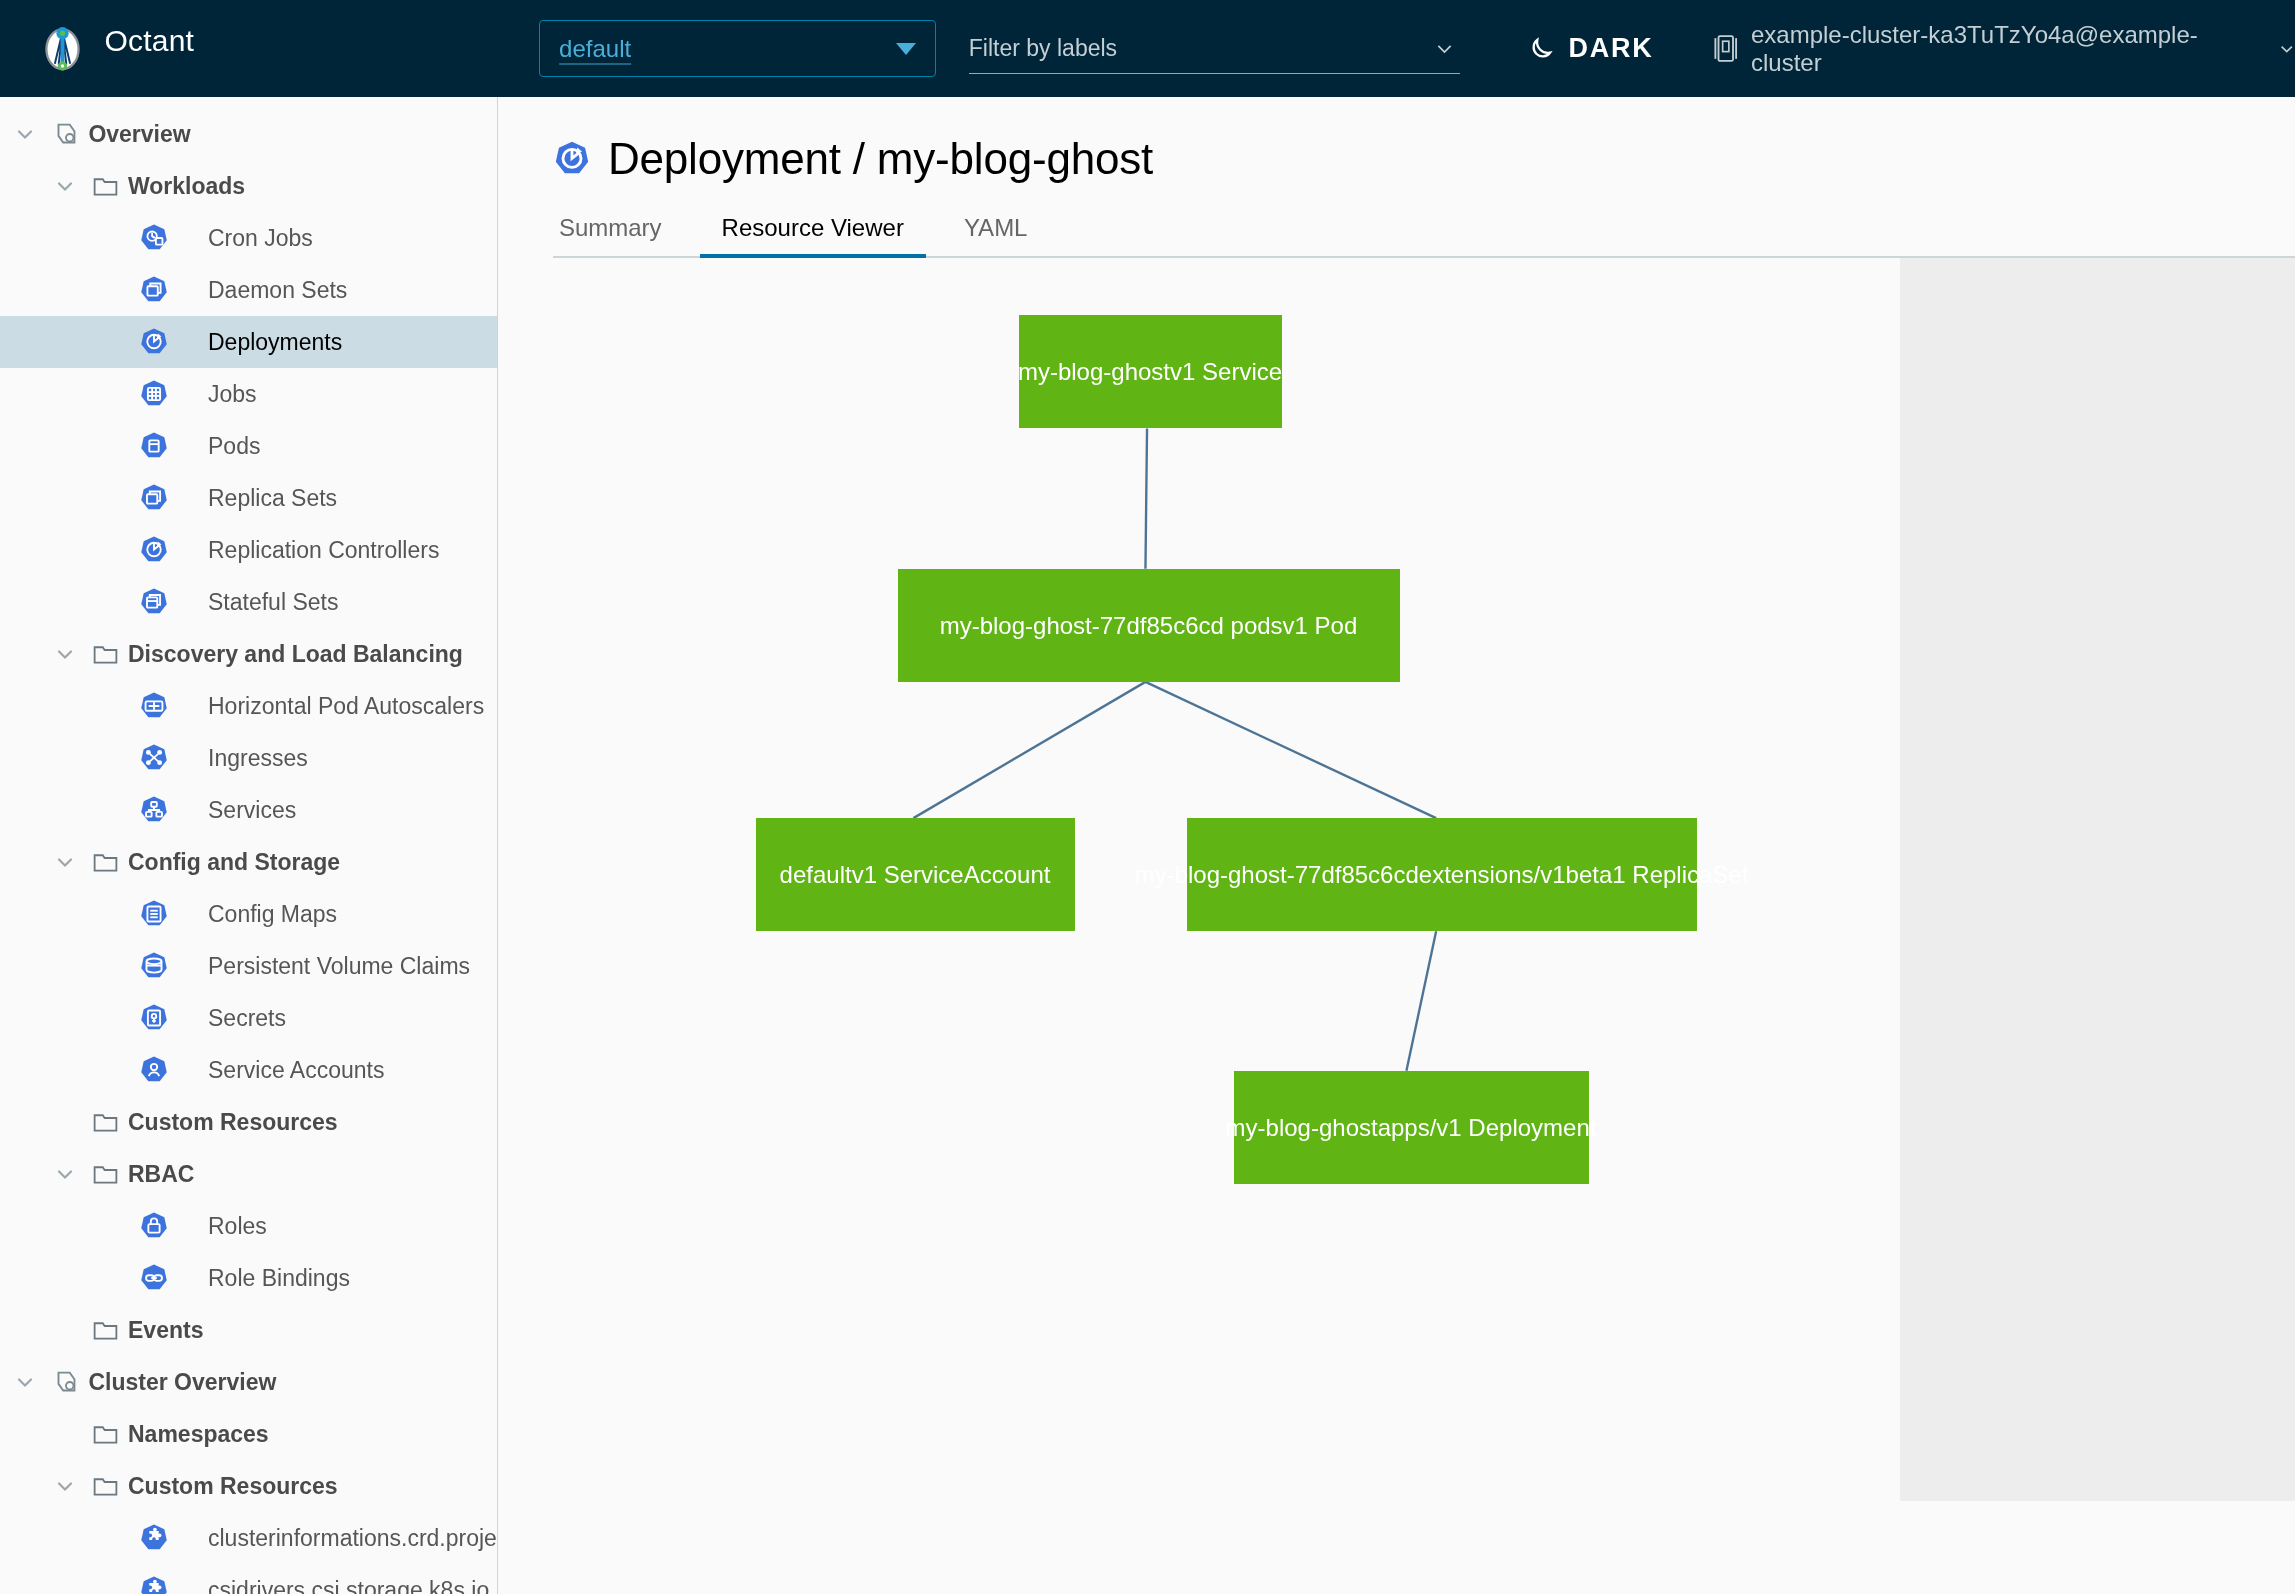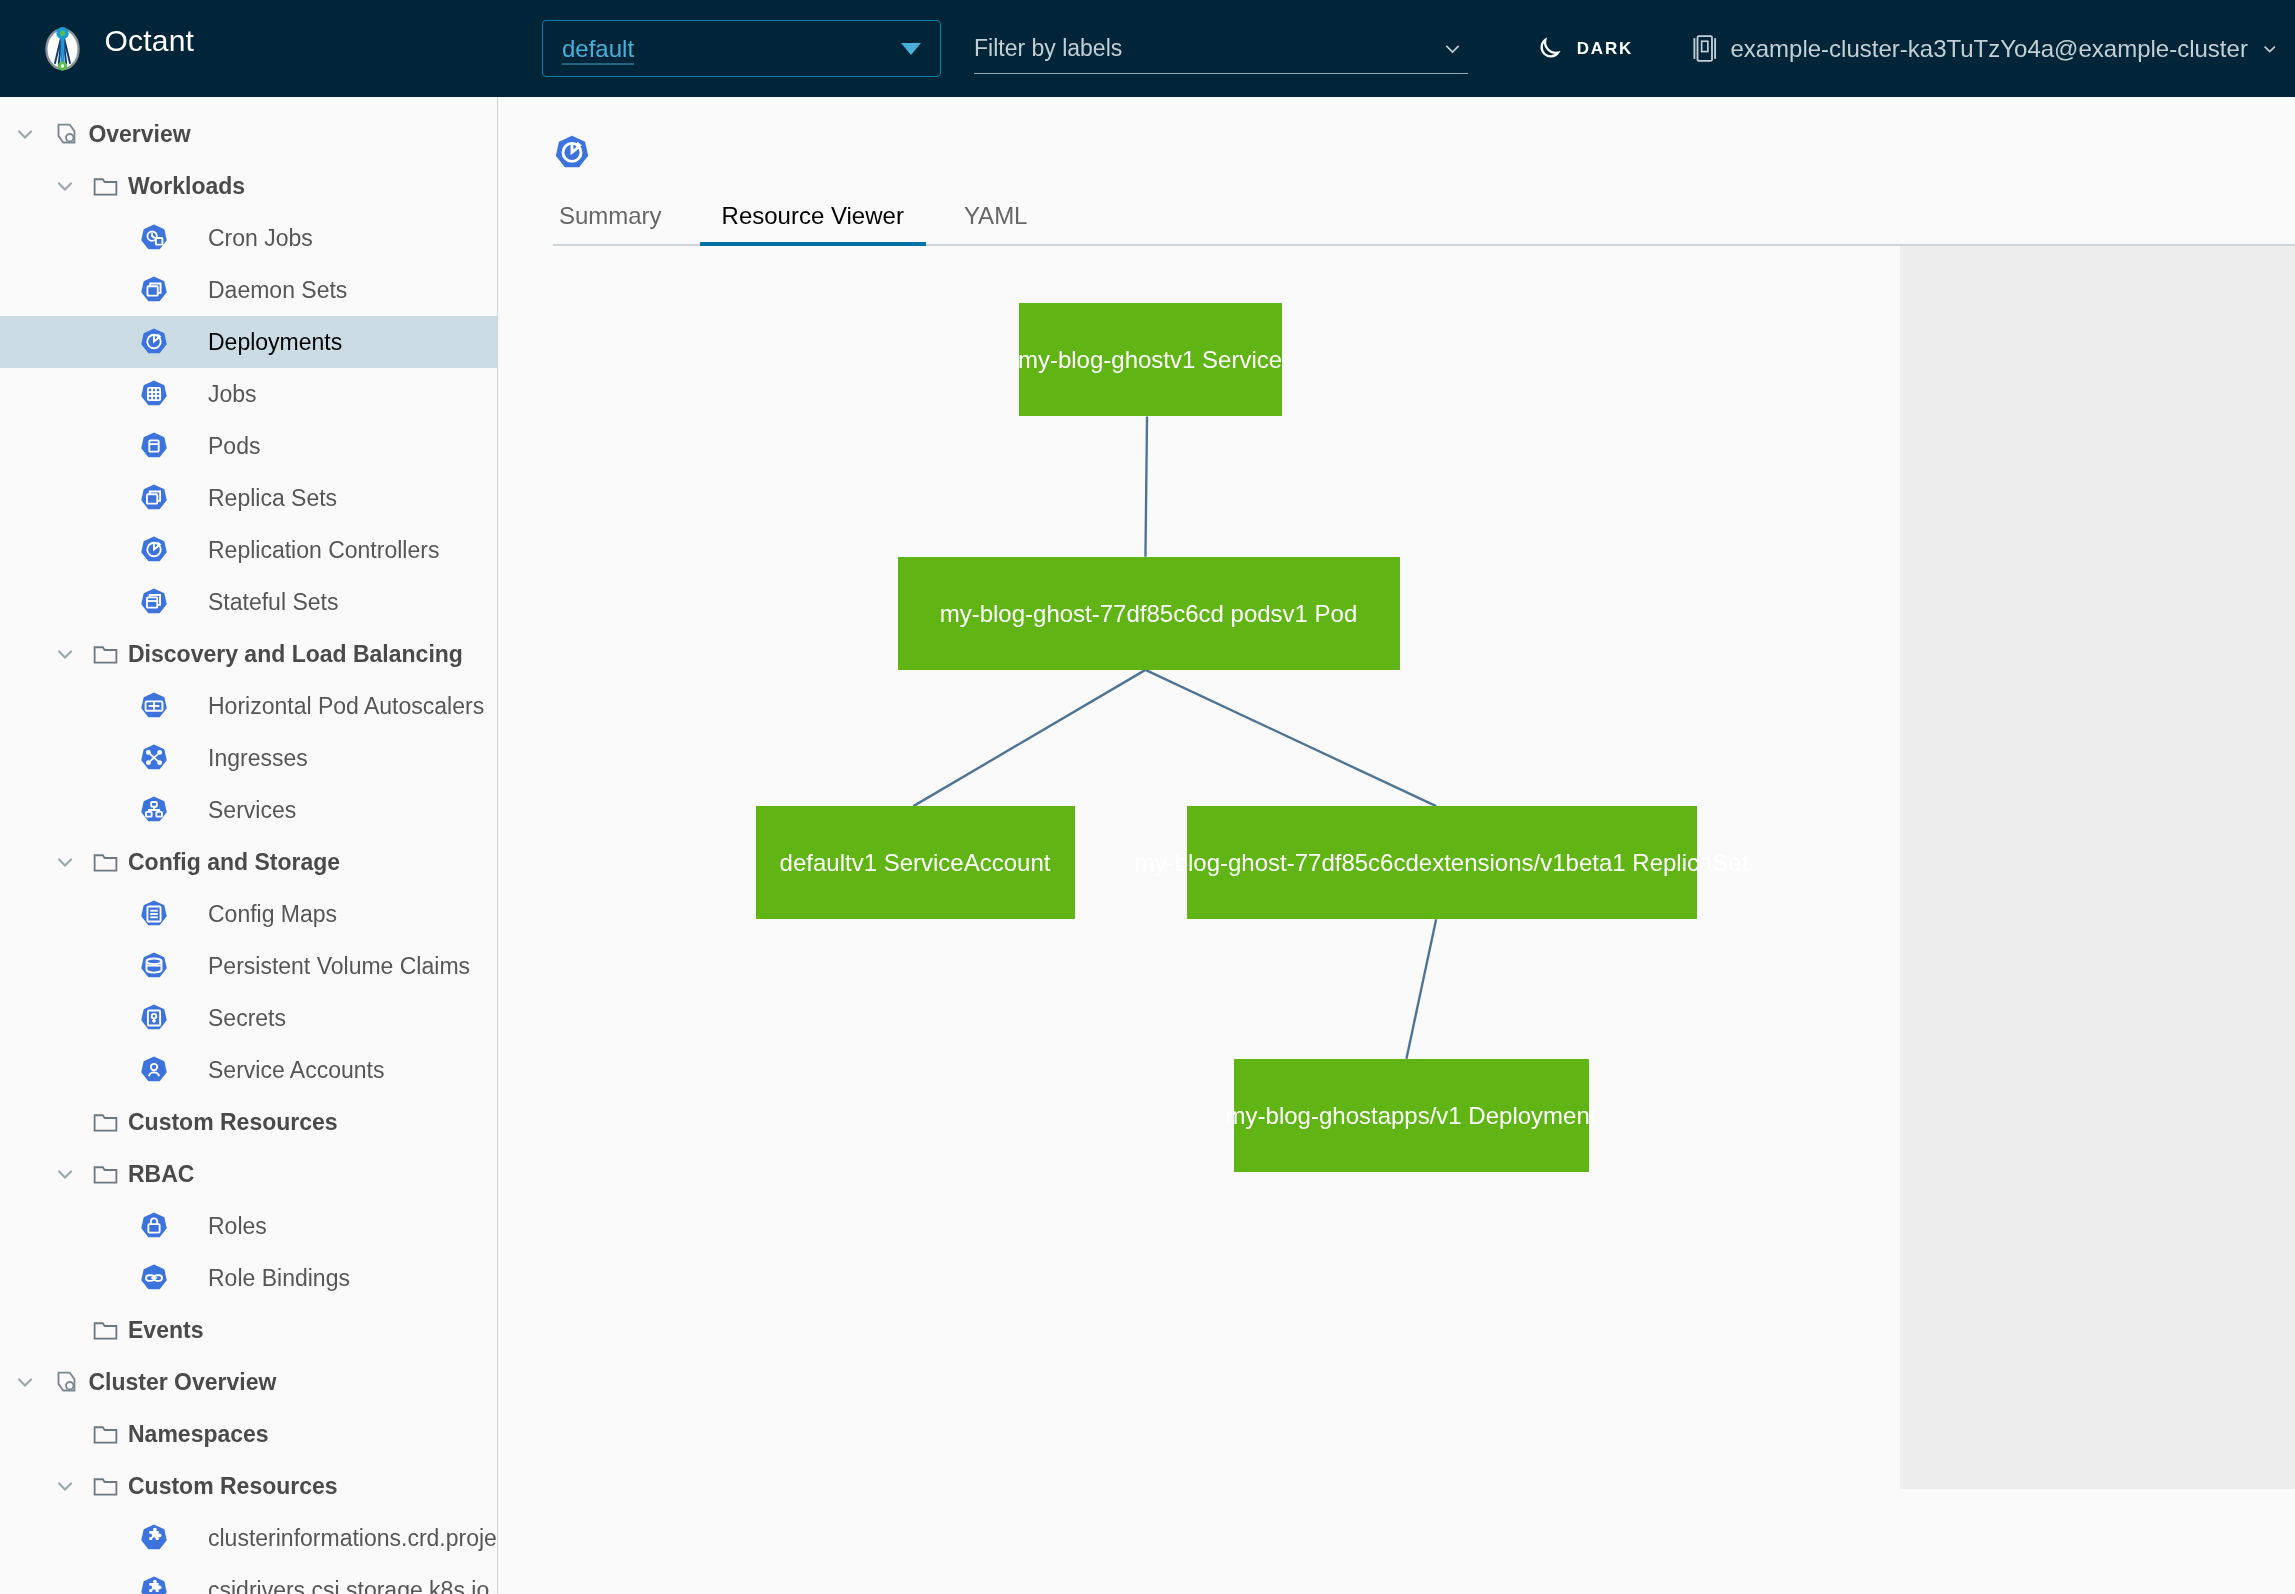--- a/index.html
+++ b/index.html
@@ -55,21 +55,21 @@
   .chev-down {
     width: 21px; height: 21px; flex: none; margin-right: 4.8px;
   }
   .chev-down svg { display: block; }
   .dark-toggle {
     display: flex; align-items: center; gap: 12.8px;
     margin-left: 67px; cursor: pointer;
   }
   .moon { width: 29px; height: 29px; }
   .dark-label {
-    color: #fff; font-size: 17px; font-weight: bold; letter-spacing: 1.8px;
+    color: #fff; font-size: 27px; font-weight: bold; letter-spacing: 1.8px;
   }
   .cluster-sel {
     display: flex; align-items: center; gap: 12.8px;
     margin-left: 59px; cursor: pointer;
   }
   .cluster-icon { width: 25.5px; height: 29px; flex: none; }
   .cluster-name { color: #c3cfd4; font-size: 24px; }
   .cluster-caret { width: 17.5px; height: 17.5px; }
 
   
@@ -672,20 +672,21 @@
 
       <div class="page-title-row">
         <span class="title-ico">
           <svg viewBox="0 0 32 32" width="38" height="38">
             <polygon points="16,1.5 27,6.6 29.6,18.4 22,28 10,28 2.4,18.4 5,6.6" fill="#3c73dd"></polygon>
             <circle cx="16" cy="15.5" r="7.6" fill="none" stroke="#ffffff" stroke-width="2.4"></circle>
             <path d="M16 8.4 L16 15.5 L21 11.5" fill="none" stroke="#ffffff" stroke-width="2.4" stroke-linecap="round"></path>
             <polygon points="20.5,6.4 24.5,9.8 19.4,11.6" fill="#ffffff"></polygon>
           </svg>
         </span>
+        <h1 class="page-title">Deployment / my-blog-ghost</h1>
       </div>
 
       <div class="tabs" id="tabs">
           <div class="tab">Summary</div>
           <div class="tab active">Resource Viewer</div>
           <div class="tab">YAML</div>
         </div>
 
       <div class="canvas">
         <div class="side-panel"></div>

